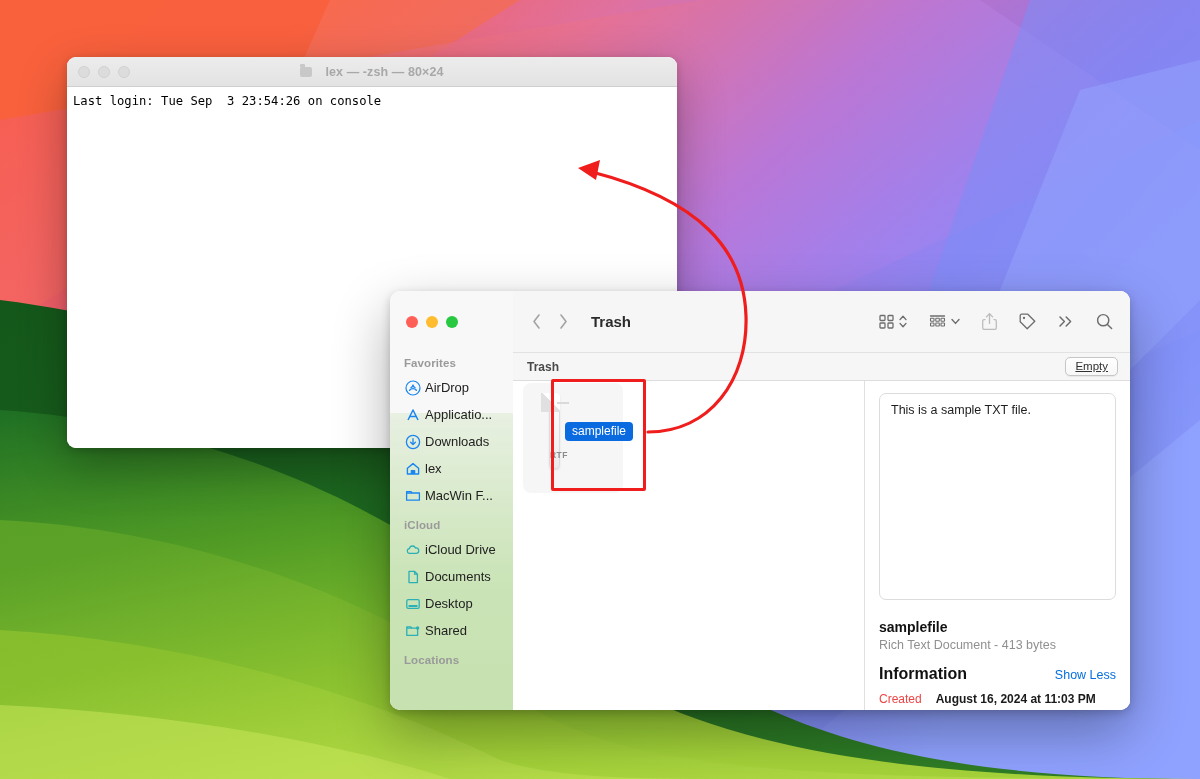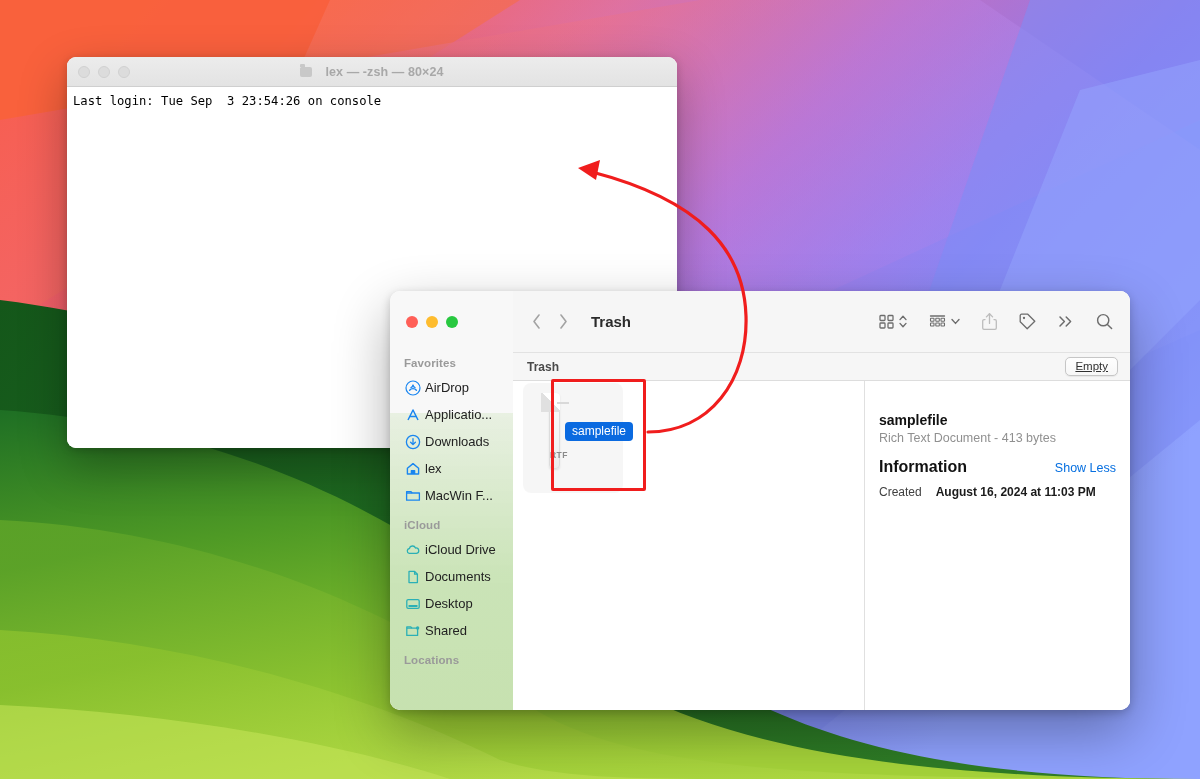--- a/index.html
+++ b/index.html
@@ -165,21 +165,21 @@
     padding:9px 11px; font-size:12.5px; color:#1d1d1d; background:#fff;
   }
   #preview-name { margin-top:19px; font-size:14px; font-weight:bold; color:#111; }
   #preview-kind { margin-top:3px; font-size:12.5px; color:#909090; }
   #info-row {
     margin-top:13px; display:flex; align-items:baseline; justify-content:space-between;
   }
   #info-title { font-size:16px; font-weight:bold; color:#111; }
   #info-toggle { font-size:12.5px; color:#066fe0; }
   #meta-row { margin-top:9px; display:flex; align-items:baseline; gap:14px; }
-  #meta-key { font-size:12px; color:#404040; }
+  #meta-key { font-size:12px; color:#ef4444; }
   #meta-val { font-size:12px; font-weight:bold; color:#1b1b1b; white-space:nowrap; }
 
   
   #ann-rect {
     position:absolute; left:551px; top:379px; width:95px; height:112px;
     border:3px solid #f01d1d; border-radius:2px; pointer-events:none;
   }
   #ann-arrow { position:absolute; left:0; top:0; width:1200px; height:779px; pointer-events:none; }
 </style>
 </head>
@@ -459,20 +459,23 @@
           <div class="doc-icon">
             <div class="doc-fold"></div>
             <div class="doc-dash"></div>
             <div class="doc-ext">RTF</div>
           </div>
           <div class="file-label">samplefile</div>
         </div>
       </div>
 
       <div id="fpreview">
+        <div id="preview-box">
+          <span>This is a sample TXT file.</span>
+        </div>
         <div id="preview-name">samplefile</div>
         <div id="preview-kind">Rich Text Document - 413 bytes</div>
         <div id="info-row">
           <span id="info-title">Information</span>
           <span id="info-toggle">Show Less</span>
         </div>
         <div id="meta-row">
           <span id="meta-key">Created</span>
           <span id="meta-val">August 16, 2024 at 11:03 PM</span>
         </div>

